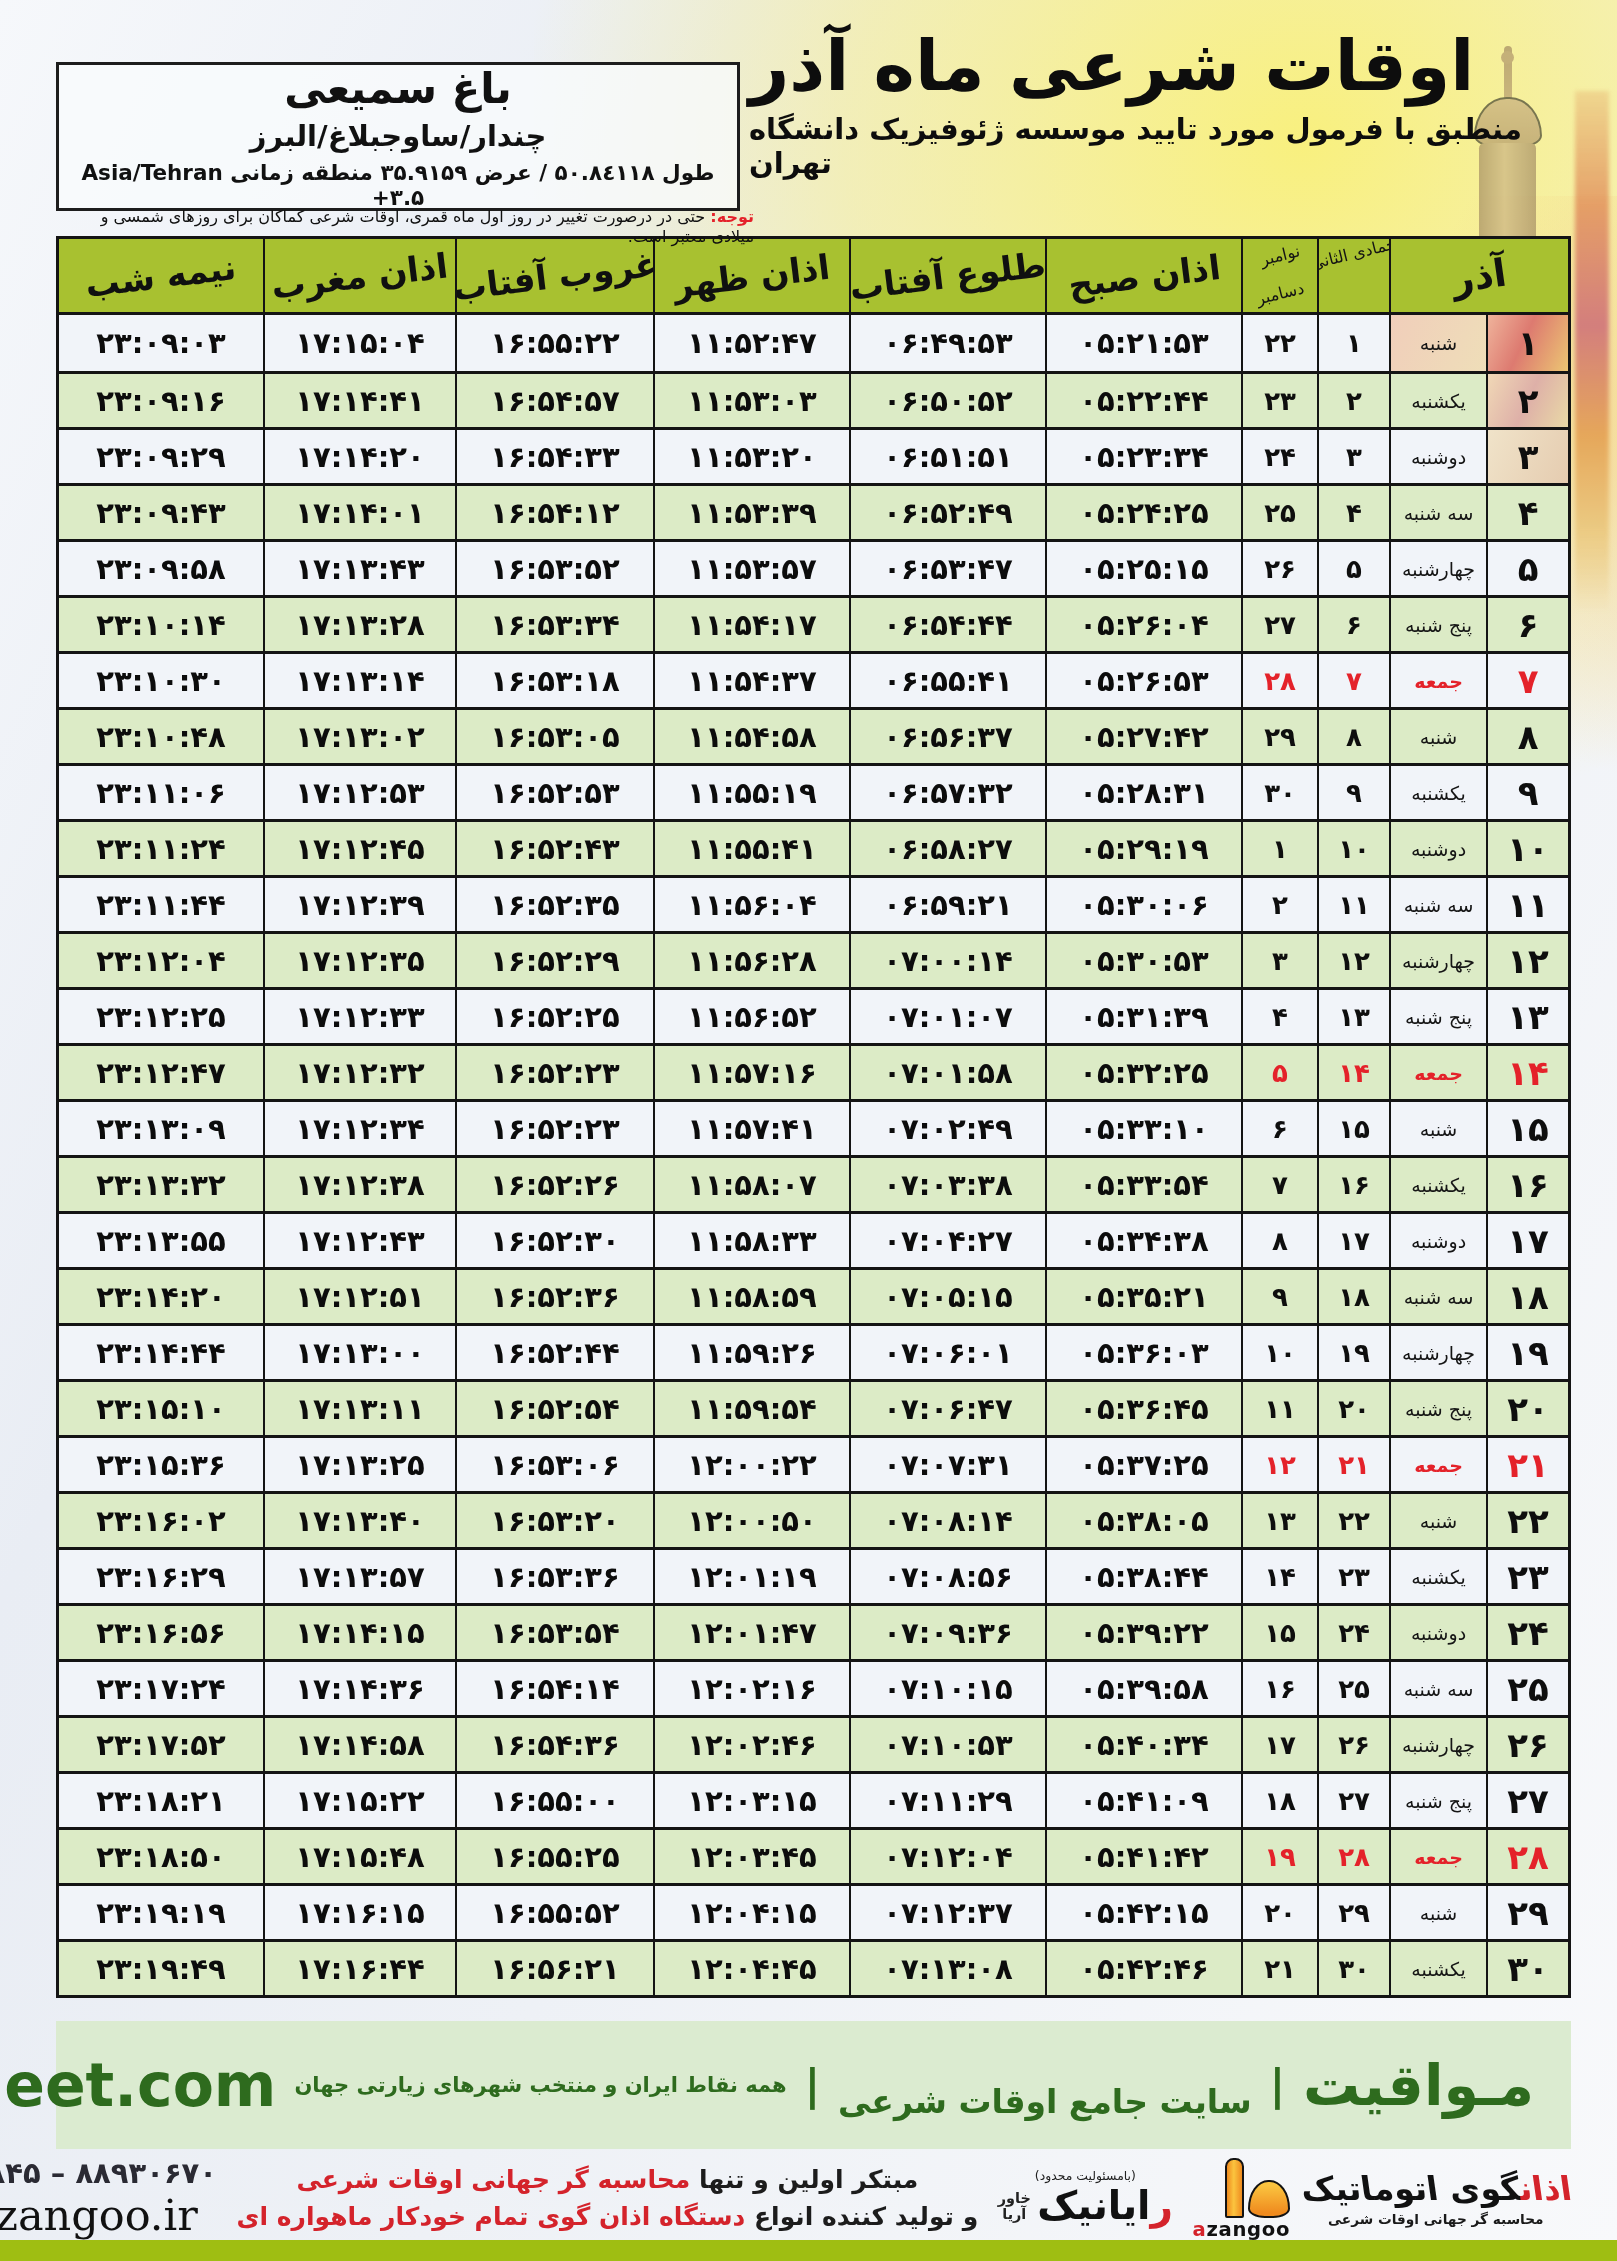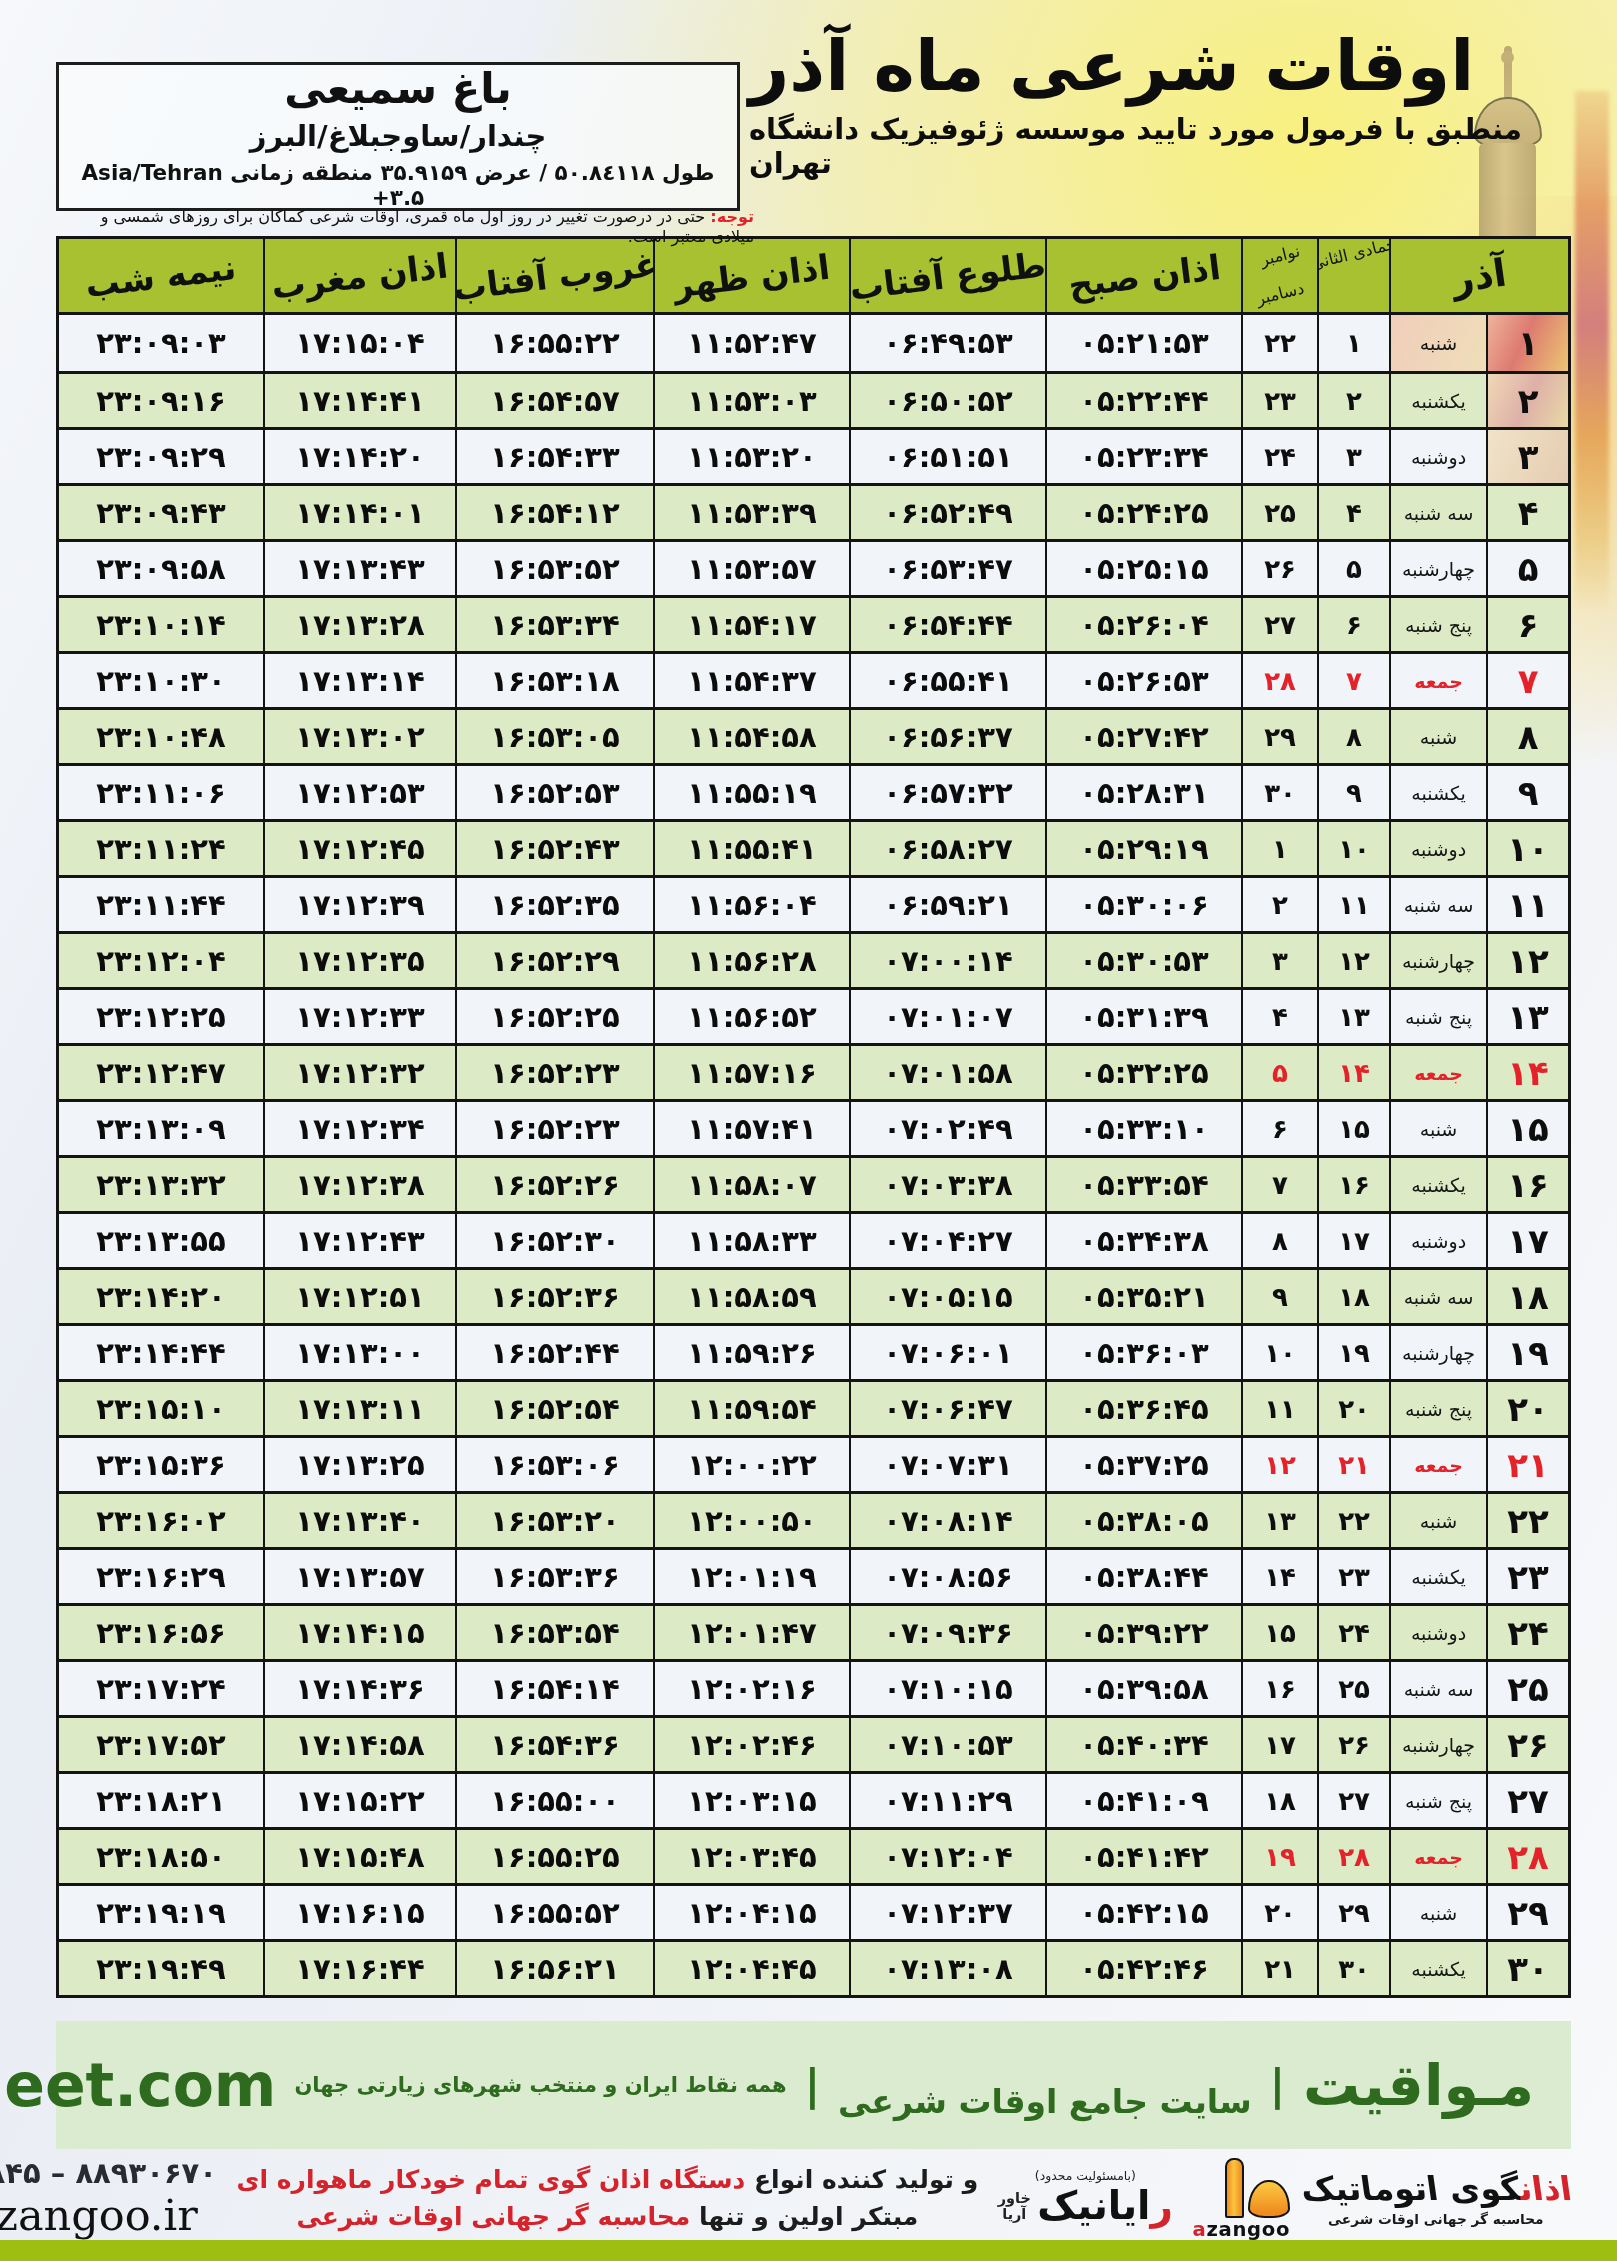--- a/index.html
+++ b/index.html
@@ -604,24 +604,24 @@
       <div class="ry-row">
         <div class="ry-name">
           <span class="red">ر</span><span>ایانیک</span>
         </div>
         <div class="ry-sub">خاور آریا</div>
       </div>
     </div>
 
     <div class="promo">
       <div class="promo-line">
+        <span class="blk">مبتکر اولین و تنها </span><span class="red">محاسبه گر جهانی اوقات شرعی</span>
+      </div>
+      <div class="promo-line">
         <span class="blk">و تولید کننده انواع </span><span class="red">دستگاه اذان گوی تمام خودکار ماهواره ای</span>
-      </div>
-      <div class="promo-line">
-        <span class="blk">مبتکر اولین و تنها </span><span class="red">محاسبه گر جهانی اوقات شرعی</span>
       </div>
     </div>
 
     <div class="contact">
       <div class="phones">۰۲۱–۸۸۹۲۷۸۴۵ – ۸۸۹۳۰۶۷۰</div>
       <div class="site">www.azangoo.ir</div>
     </div>
 
   </div>
 

